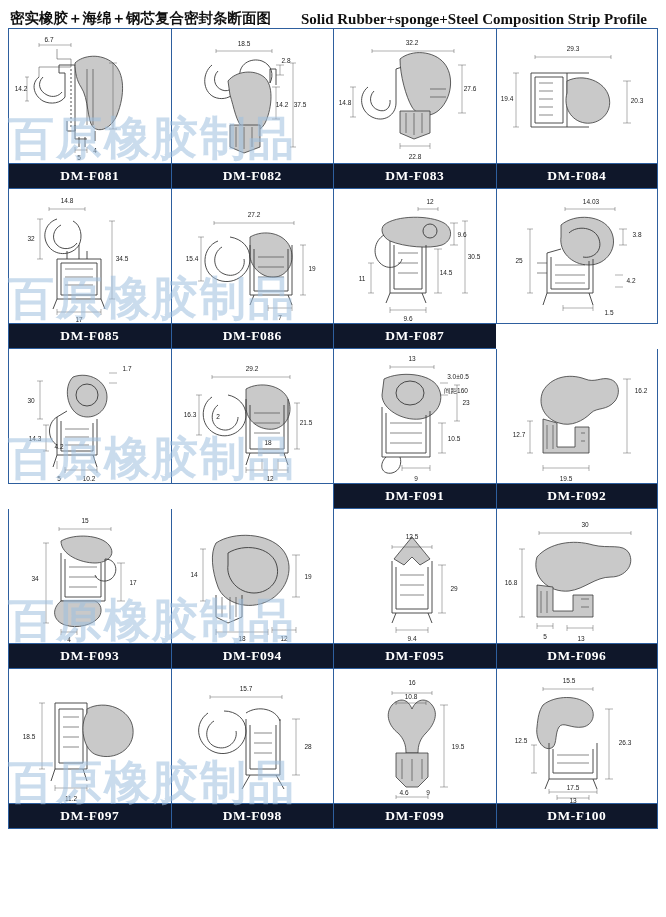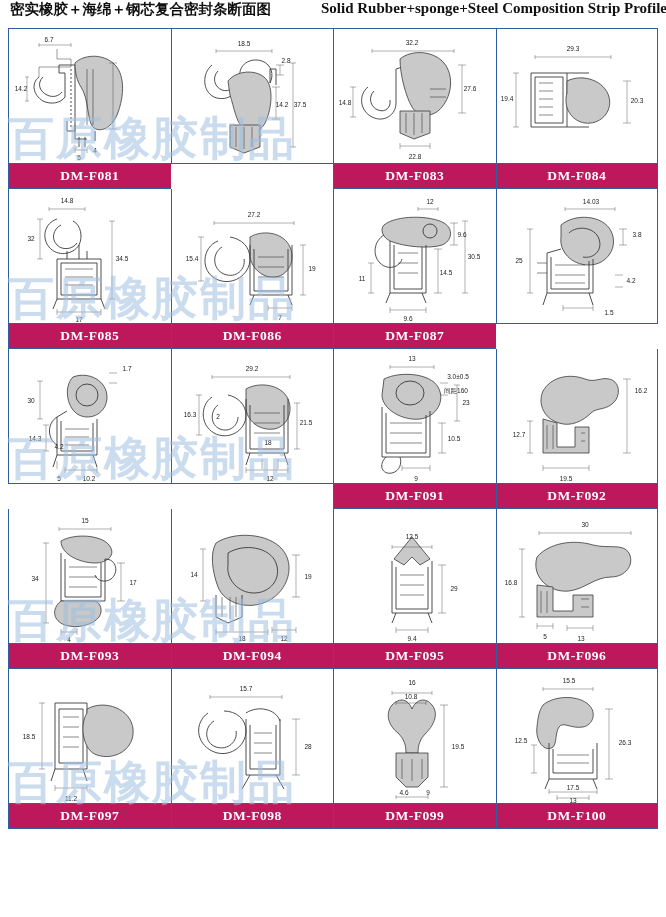--- a/index.html
+++ b/index.html
@@ -11,38 +11,37 @@
     position:relative;
   }
   #sheet{
     width:666px;height:917px;position:relative;
     box-sizing:border-box;
     padding:0 8px;
   }
   .title-bar{
     height:28px;
     display:flex;
-    align-items:flex-start;
+    align-items:flex-end;
     padding-left:2px;
     white-space:nowrap;
-    gap:48px;
   }
   .title-cn{
     font-family:"Liberation Serif", serif;
     font-size:14.5px;
     font-weight:bold;
     color:#111;
     letter-spacing:0px;
   }
   .title-en{
     font-family:"Liberation Serif", serif;
     font-size:15px;
     font-weight:bold;
     color:#111;
-    margin-left:2px;
+    margin-left:30px;
   }
   .grid{
     border-top:1.5px solid #2e5f9e;
     width:650px;
   }
   .row{
     display:flex;
     width:650px;
   }
   .cell{
@@ -58,21 +57,21 @@
     position:relative;
     overflow:hidden;
     background:#fff;
   }
   .cell:last-child .figure{border-right:1.5px solid #2e5f9e;}
   .label{
     height:25px;
     border-left:1.5px solid #2e5f9e;
     border-bottom:1.5px solid #2e5f9e;
     box-sizing:border-box;
-    background:#be185d;
+    background:#0f172a;
     color:#ffffff;
     font-size:13.5px;
     font-weight:bold;
     display:flex;
     align-items:center;
     justify-content:center;
     letter-spacing:0.5px;
     font-family:"Liberation Serif", serif;
   }
   .cell:last-child .label{border-right:1.5px solid #2e5f9e;}
@@ -164,20 +163,21 @@
               <path d="M100 58 L108 58 M100 90 L108 90 M104 58 L104 90"></path>
             </g>
             <g font-family="Liberation Sans, sans-serif" font-size="6.5" fill="#222">
               <text x="72" y="17" text-anchor="middle">18.5</text>
               <text x="114" y="34" text-anchor="middle">2.8</text>
               <text x="128" y="78" text-anchor="middle">37.5</text>
               <text x="110" y="78" text-anchor="middle">14.2</text>
             </g>
           </svg>
         </div>
+        <div class="label">DM-F082</div>
       </div>
 
       <div class="cell">
         <div class="figure">
           <svg class="fig-svg" width="162" height="135" viewBox="0 0 162 135" xmlns="http://www.w3.org/2000/svg">
             <g stroke="#3a3a3a" fill="none" stroke-width="0.9">
               <path d="M34 58 C24 66 26 82 38 88 C50 94 62 86 62 74"></path>
               <path d="M40 62 C34 68 36 78 44 81 C52 84 57 78 56 71"></path>
               <path d="M62 74 L62 40 L74 36 L86 36"></path>
               <g fill="#c9c9c9" stroke="#3a3a3a" stroke-width="0.8">

